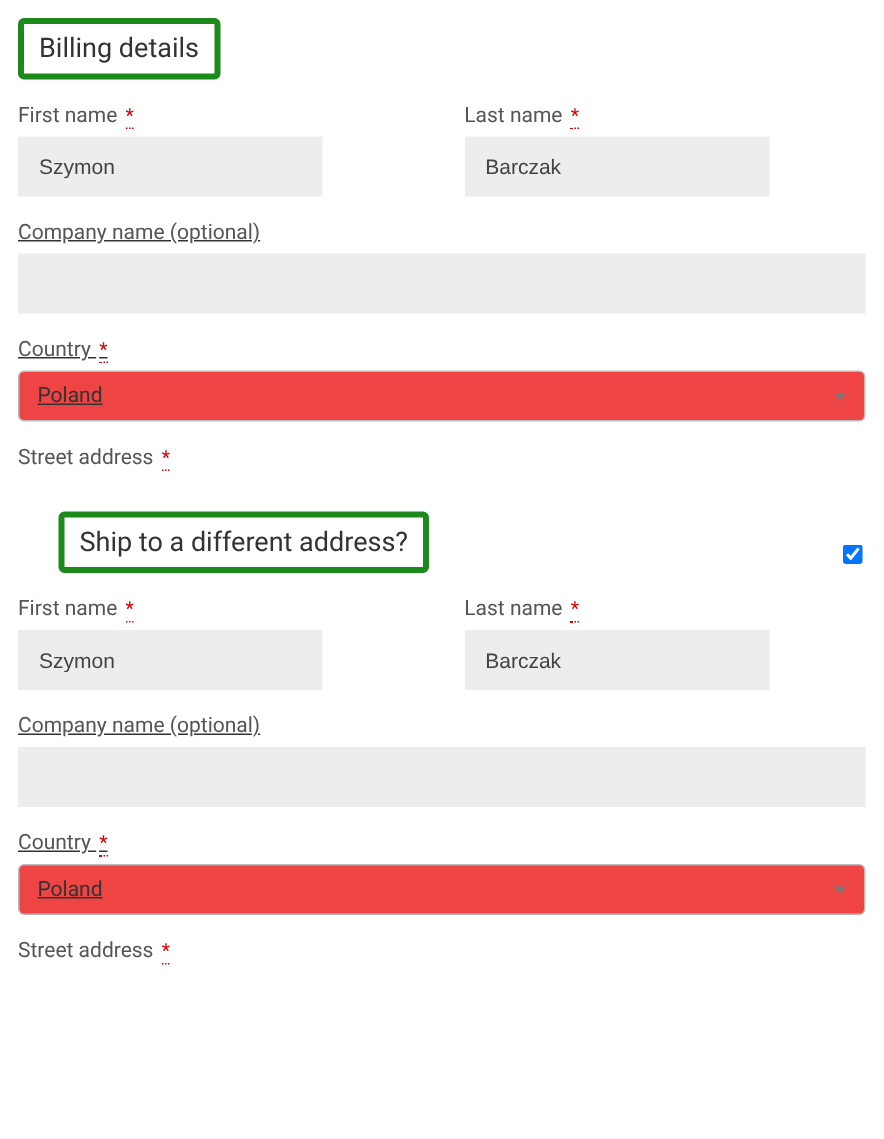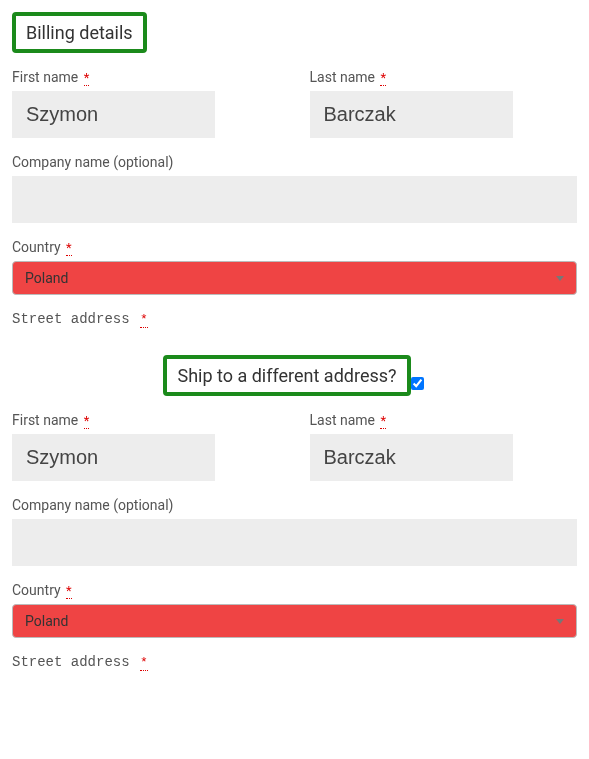--- a/index.html
+++ b/index.html
@@ -28,39 +28,40 @@
       gap: 30px;
       margin-bottom: 16px;
     }
     .col {
       flex: 1;
       display: flex;
       flex-direction: column;
     }
     .full {
       margin-bottom: 16px;
+      text-decoration: underline;
     }
     label {
       font-size: 14px;
       color: #555;
       margin-bottom: 6px;
       display: block;
     }
     .required {
       color: #d00;
       text-decoration: none;
       border-bottom: 1px dotted #d00;
       font-size: 13px;
       margin-left: 2px;
     }
     input[type="text"] {
       background: #ededed;
       border: none;
       padding: 12px 14px;
-      font-size: 20px;
+      font-size: 14px;
       color: #444;
       width: 100%;
       outline: none;
     }
     .half input[type="text"] {
       width: 76%;
     }
     .select-wrap {
       position: relative;
       border: 1px solid #bbb;
@@ -77,28 +78,28 @@
     .caret {
       width: 0;
       height: 0;
       border-left: 4px solid transparent;
       border-right: 4px solid transparent;
       border-top: 5px solid #777;
     }
     .ship-header-wrap {
       display: flex;
       align-items: center;
-      justify-content: center;
+      justify-content: space-between;
+      margin-left: 27px;
     }
     .ship-header-wrap input[type="checkbox"] {
       margin-right: 2px;
     }
     .street-label-only {
       margin-bottom: 4px;
-      font-family: Liberation Mono, monospace;
     }
   </style>
 </head>
 <body>
 
 <div class="form-section">
   <h3>Billing details</h3>
 
   <div class="row">
     <div class="col half">

